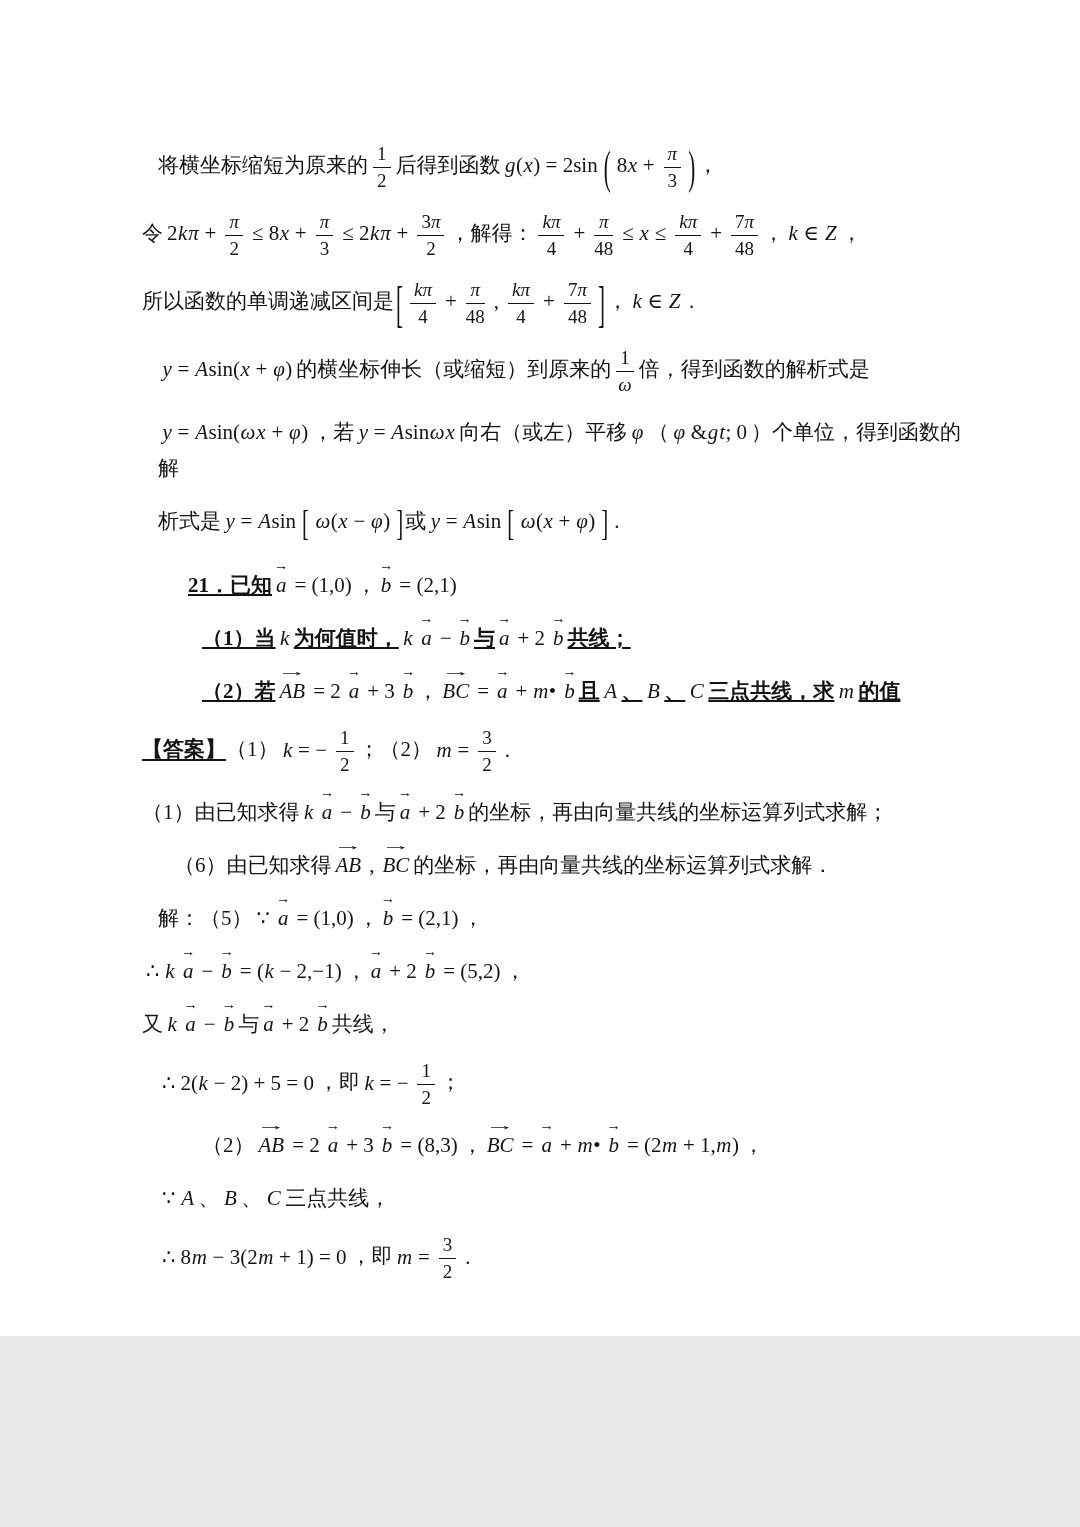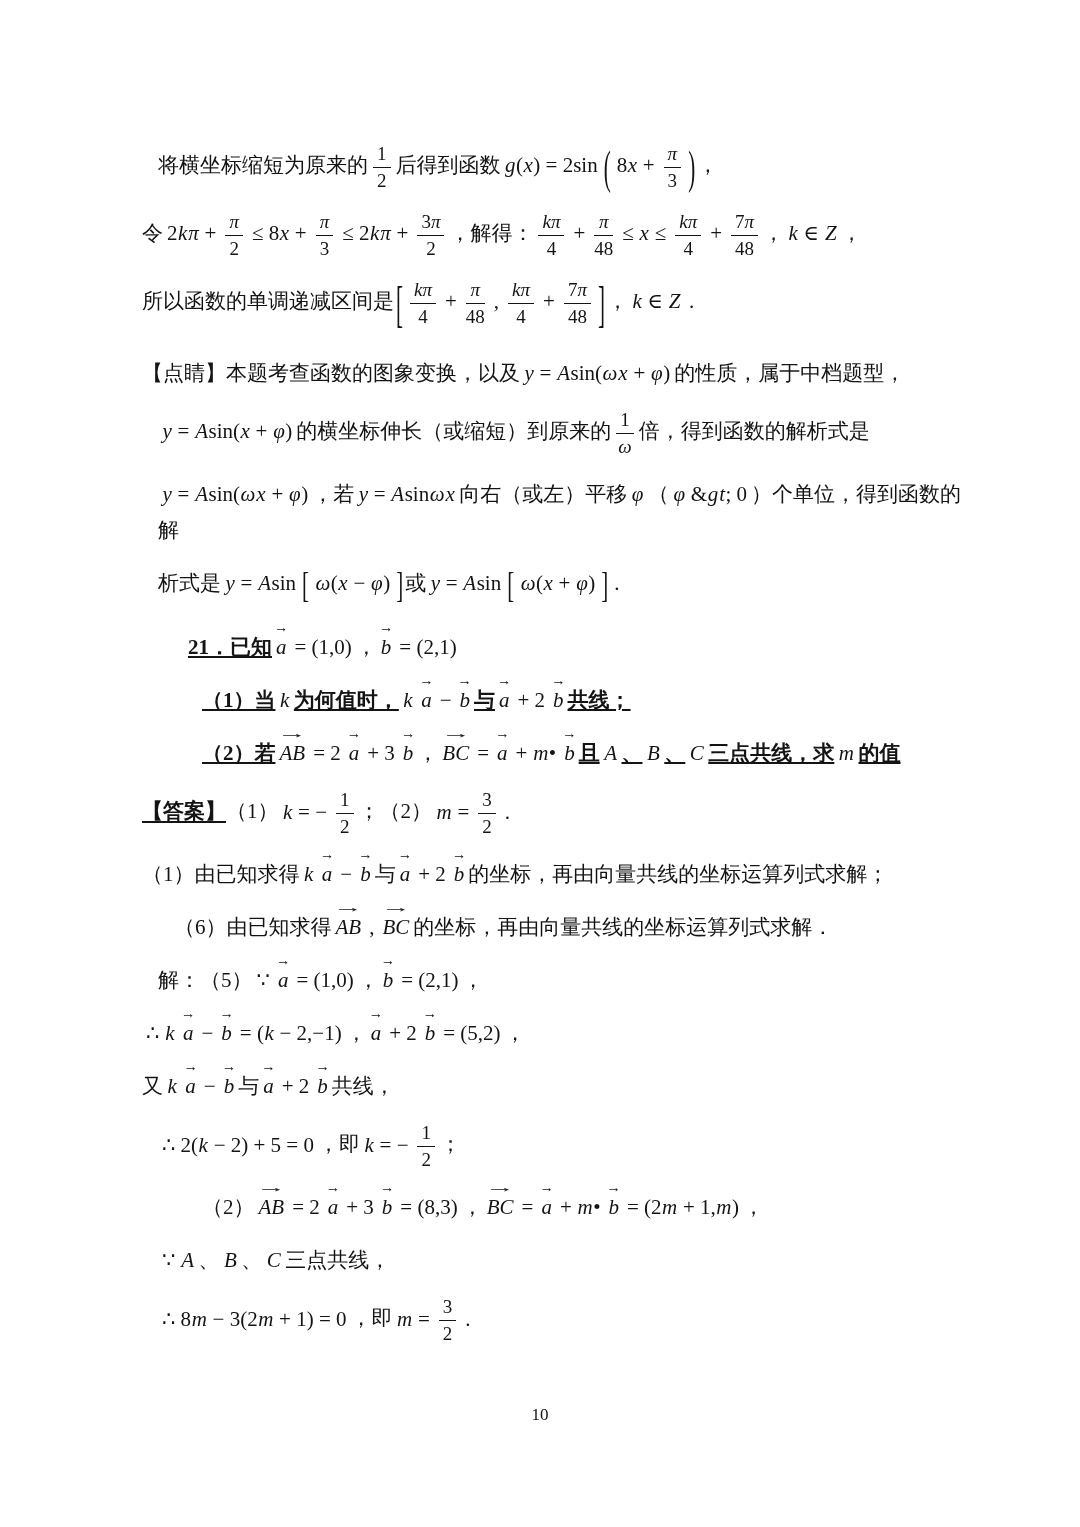--- a/index.html
+++ b/index.html
@@ -1,20 +1,20 @@
 <!DOCTYPE html>
 <html><head>
 <meta charset="utf-8">
 <style>
   * { box-sizing: border-box; }
   html, body { margin: 0; padding: 0; background: #e8e8e8; }
   .page {
     position: relative;
     width: 1080px;
-    height: 1527px;
+    height: 1336px;
     margin: 0 auto;
     background: #ffffff;
     color: #141414;
     font-family: "Liberation Serif", "DejaVu Serif", serif;
     font-size: 21px;
     overflow: hidden;
   }
   .doc {
     position: absolute;
     top: 142px;
@@ -94,21 +94,20 @@
   }
 </style>
 </head>
 <body>
 
 <div class="page">
   <div class="doc">
       <div class="para"><span class="cjk">将横坐标缩短为原来的</span><span class="frac"><span class="num">1</span><span class="den">2</span></span><span class="cjk">后得到函数</span><span class="math"><i>g</i>(<i>x</i>) = 2sin</span><span class="big" style="--s: 2.2;">(</span><span class="math">8<i>x</i> +</span><span class="frac"><span class="num"><i>π</i></span><span class="den">3</span></span><span class="big" style="--s: 2.2;">)</span><span class="cjk">，</span></div>
       <div class="para flush"><span class="cjk">令</span><span class="math">2<i>k</i><i>π</i> +</span><span class="frac"><span class="num"><i>π</i></span><span class="den">2</span></span><span class="math">≤ 8<i>x</i> +</span><span class="frac"><span class="num"><i>π</i></span><span class="den">3</span></span><span class="math">≤ 2<i>k</i><i>π</i> +</span><span class="frac"><span class="num">3<i>π</i></span><span class="den">2</span></span><span class="cjk">，解得：</span><span class="frac"><span class="num"><i>k</i><i>π</i></span><span class="den">4</span></span><span class="math">+</span><span class="frac"><span class="num"><i>π</i></span><span class="den">48</span></span><span class="math">≤ <i>x</i> ≤</span><span class="frac"><span class="num"><i>k</i><i>π</i></span><span class="den">4</span></span><span class="math">+</span><span class="frac"><span class="num">7<i>π</i></span><span class="den">48</span></span><span class="cjk">，</span><span class="math"><i>k</i> ∈ <i>Z</i></span><span class="cjk">，</span></div>
       <div class="para flush"><span class="cjk">所以函数的单调递减区间是</span><span class="big" style="--s: 2.4;">[</span><span class="frac"><span class="num"><i>k</i><i>π</i></span><span class="den">4</span></span><span class="math">+</span><span class="frac"><span class="num"><i>π</i></span><span class="den">48</span></span><span class="math">,</span><span class="frac"><span class="num"><i>k</i><i>π</i></span><span class="den">4</span></span><span class="math">+</span><span class="frac"><span class="num">7<i>π</i></span><span class="den">48</span></span><span class="big" style="--s: 2.4;">]</span><span class="cjk">，</span><span class="math"><i>k</i> ∈ <i>Z</i></span><span class="math">.</span></div>
-      <div class="para flush gap-lg"><span class="cjk">【点睛】本题考查函数的图象变换，以及</span><span class="math"><i>y</i> = <i>A</i>sin(<i>ω</i><i>x</i> + <i>φ</i>)</span><span class="cjk">的性质，属于中档题型，</span></div>
       <div class="para"><span class="math"><i>y</i> = <i>A</i>sin(<i>x</i> + <i>φ</i>)</span><span class="cjk">的横坐标伸长（或缩短）到原来的</span><span class="frac"><span class="num">1</span><span class="den"><i>ω</i></span></span><span class="cjk">倍，得到函数的解析式是</span></div>
       <div class="para"><span class="math"><i>y</i> = <i>A</i>sin(<i>ω</i><i>x</i> + <i>φ</i>)</span><span class="cjk">，若</span><span class="math"><i>y</i> = <i>A</i>sin<i>ω</i><i>x</i></span><span class="cjk">向右（或左）平移</span><span class="math"><i>φ</i></span><span class="cjk">（</span><span class="math"><i>φ</i> &amp;<i>g</i><i>t</i>; 0</span><span class="cjk">）个单位，得到函数的解</span></div>
       <div class="para"><span class="cjk">析式是</span><span class="math"><i>y</i> = <i>A</i>sin</span><span class="big" style="--s: 1.7;">[</span><span class="math"><i>ω</i>(<i>x</i> − <i>φ</i>)</span><span class="big" style="--s: 1.7;">]</span><span class="cjk">或</span><span class="math"><i>y</i> = <i>A</i>sin</span><span class="big" style="--s: 1.7;">[</span><span class="math"><i>ω</i>(<i>x</i> + <i>φ</i>)</span><span class="big" style="--s: 1.7;">]</span><span class="math">.</span></div>
       <div class="para ind-b gap-lg"><span class="cjk bold">21．已知</span><span class="vec"><span class="arrow">→</span>a</span><span class="math">= (1,0)</span><span class="cjk">，</span><span class="vec"><span class="arrow">→</span>b</span><span class="math">= (2,1)</span></div>
       <div class="para ind-c"><span class="cjk bold">（1）当</span><span class="math"><i>k</i></span><span class="cjk bold">为何值时，</span><span class="math"><i>k</i></span><span class="vec"><span class="arrow">→</span>a</span><span class="math">−</span><span class="vec"><span class="arrow">→</span>b</span><span class="cjk bold">与</span><span class="vec"><span class="arrow">→</span>a</span><span class="math">+ 2</span><span class="vec"><span class="arrow">→</span>b</span><span class="cjk bold">共线；</span></div>
       <div class="para ind-c"><span class="cjk bold">（2）若</span><span class="vec wide"><span class="arrow">→</span>AB</span><span class="math">= 2</span><span class="vec"><span class="arrow">→</span>a</span><span class="math">+ 3</span><span class="vec"><span class="arrow">→</span>b</span><span class="cjk">，</span><span class="vec wide"><span class="arrow">→</span>BC</span><span class="math">=</span><span class="vec"><span class="arrow">→</span>a</span><span class="math">+ <i>m</i>•</span><span class="vec"><span class="arrow">→</span>b</span><span class="cjk bold">且</span><span class="math"><i>A</i></span><span class="cjk bold">、</span><span class="math"><i>B</i></span><span class="cjk bold">、</span><span class="math"><i>C</i></span><span class="cjk bold">三点共线，求</span><span class="math"><i>m</i></span><span class="cjk bold">的值</span></div>
       <div class="para flush"><span class="cjk bold">【答案】</span><span class="cjk">（1）</span><span class="math"><i>k</i> = −</span><span class="frac"><span class="num">1</span><span class="den">2</span></span><span class="cjk">；（2）</span><span class="math"><i>m</i> =</span><span class="frac"><span class="num">3</span><span class="den">2</span></span><span class="math">.</span></div>
       <div class="para flush"><span class="cjk">（1）由已知求得</span><span class="math"><i>k</i></span><span class="vec"><span class="arrow">→</span>a</span><span class="math">−</span><span class="vec"><span class="arrow">→</span>b</span><span class="cjk">与</span><span class="vec"><span class="arrow">→</span>a</span><span class="math">+ 2</span><span class="vec"><span class="arrow">→</span>b</span><span class="cjk">的坐标，再由向量共线的坐标运算列式求解；</span></div>
       <div class="para ind-a"><span class="cjk">（6）由已知求得</span><span class="vec wide"><span class="arrow">→</span>AB</span><span class="math">,</span><span class="vec wide"><span class="arrow">→</span>BC</span><span class="cjk">的坐标，再由向量共线的坐标运算列式求解．</span></div>
       <div class="para"><span class="cjk">解：（5）</span><span class="math">∵</span><span class="vec"><span class="arrow">→</span>a</span><span class="math">= (1,0)</span><span class="cjk">，</span><span class="vec"><span class="arrow">→</span>b</span><span class="math">= (2,1)</span><span class="cjk">，</span></div>

